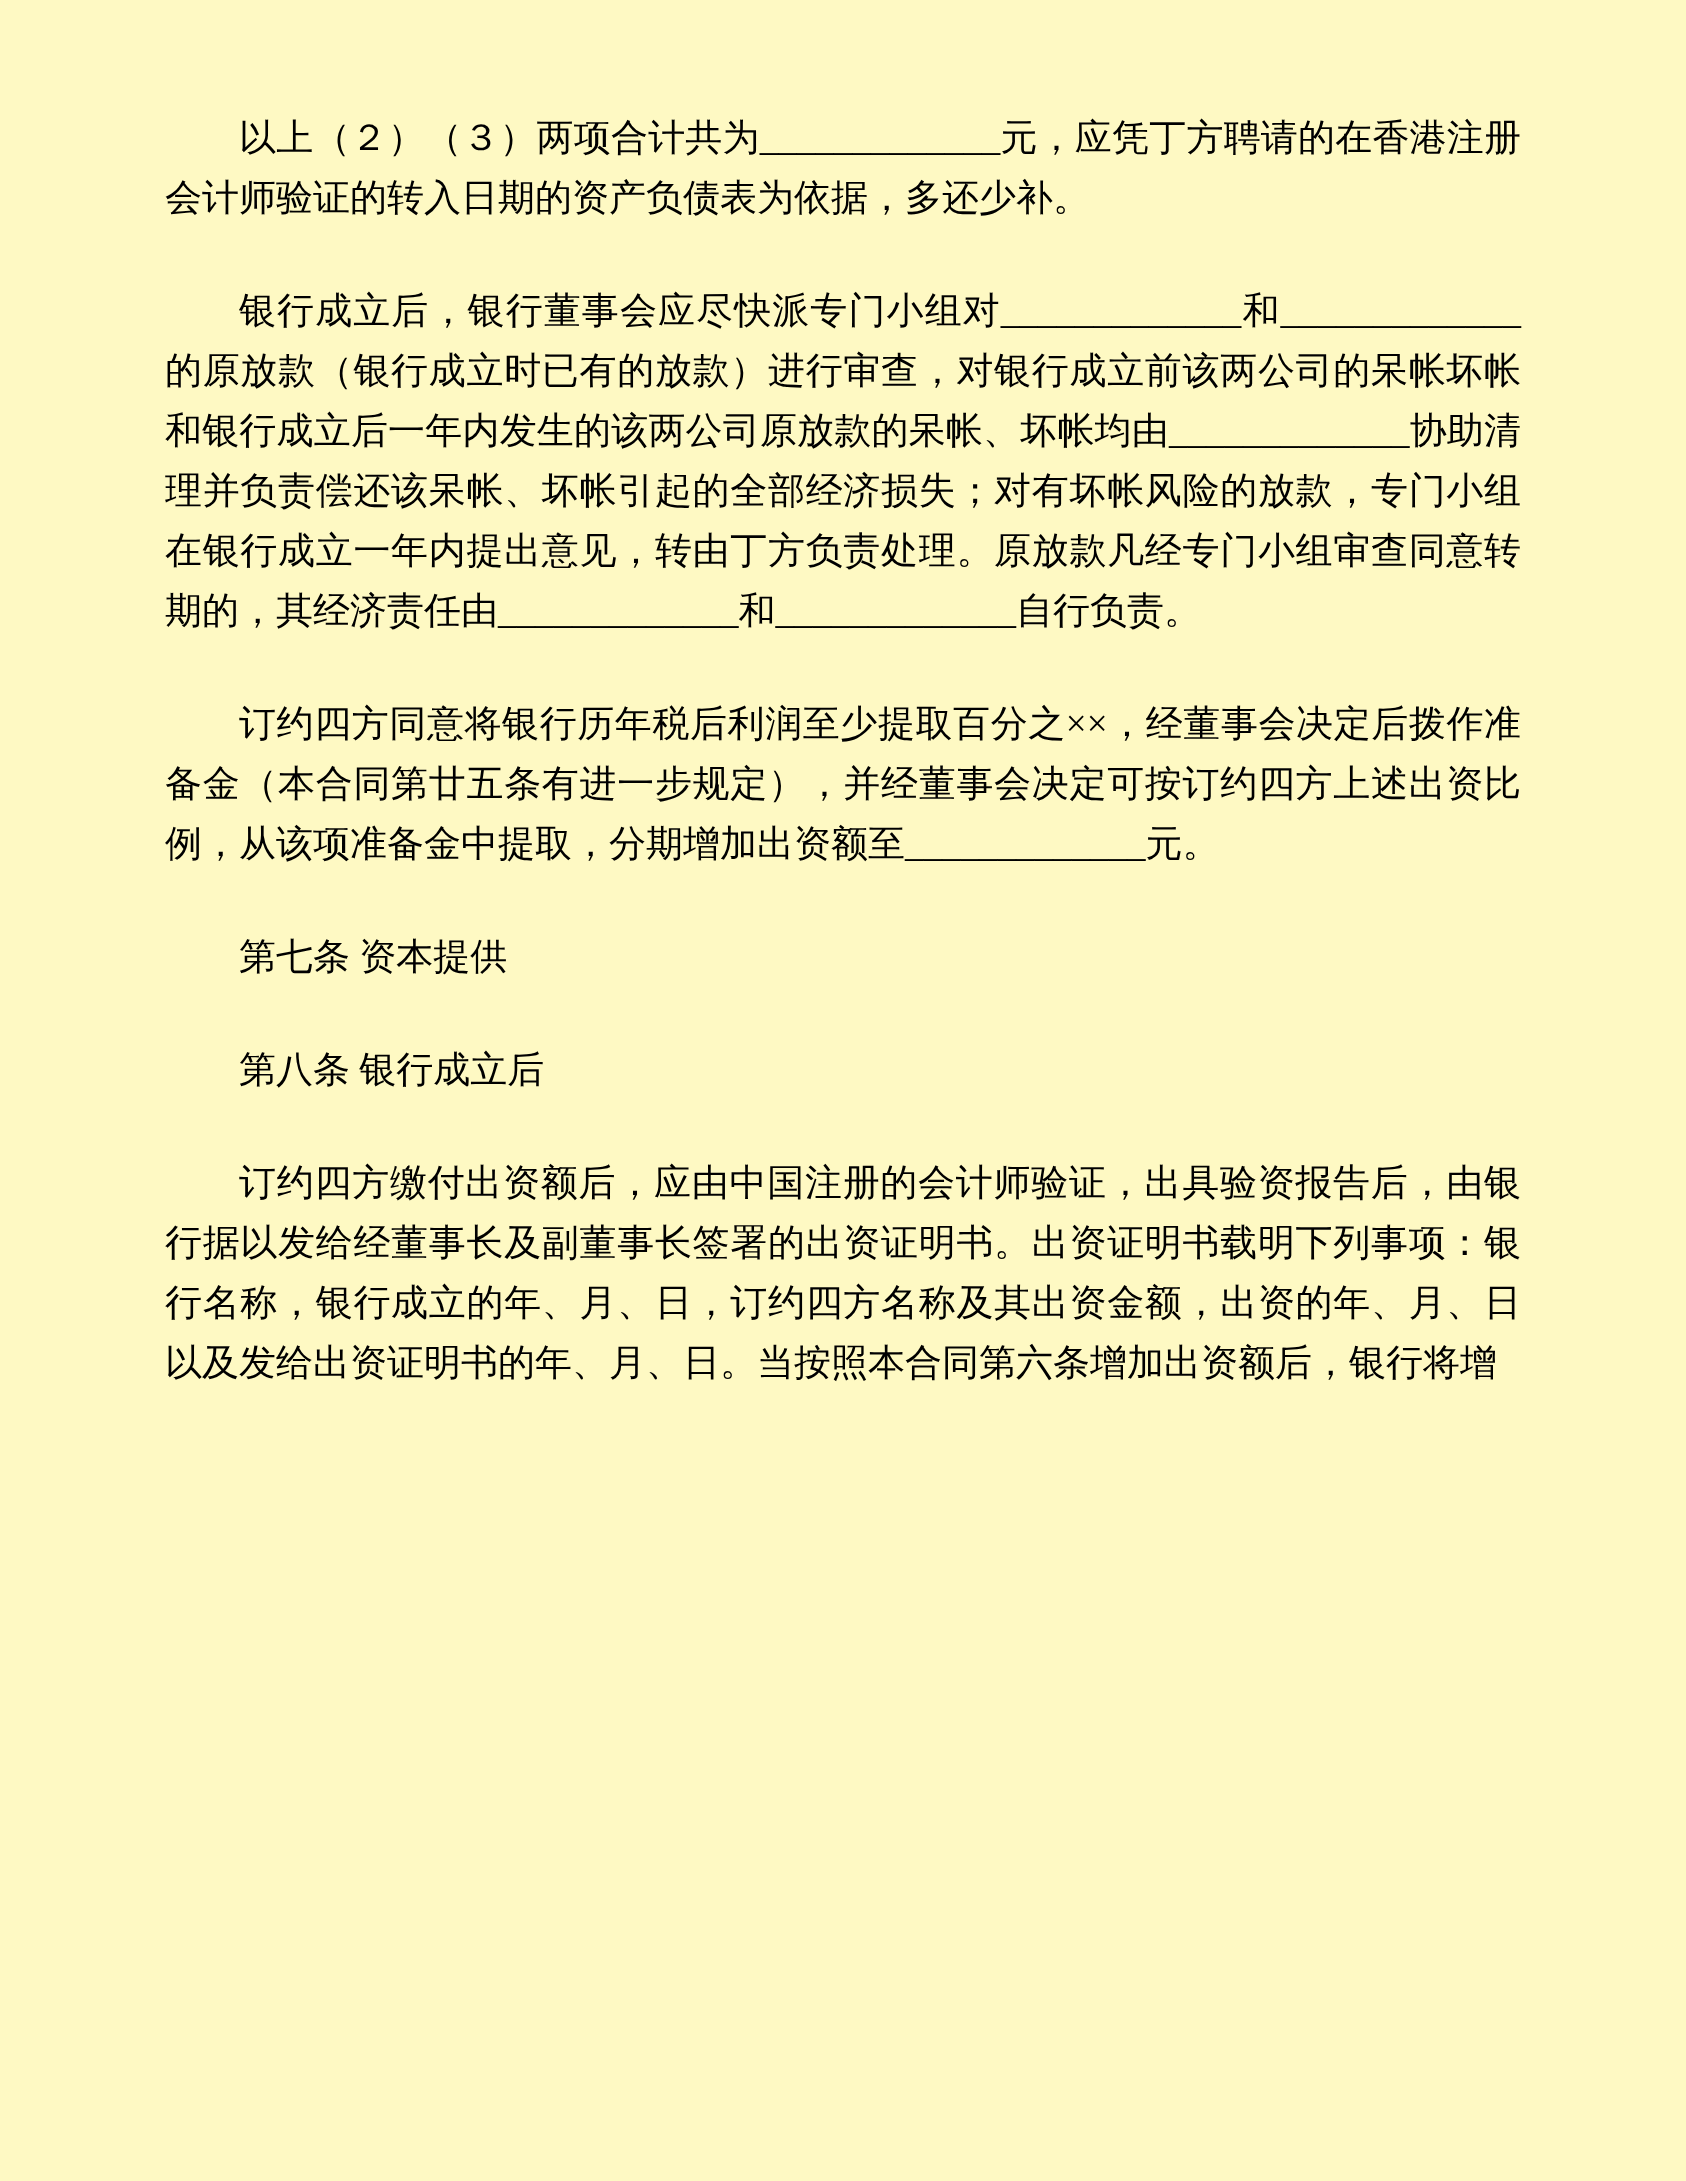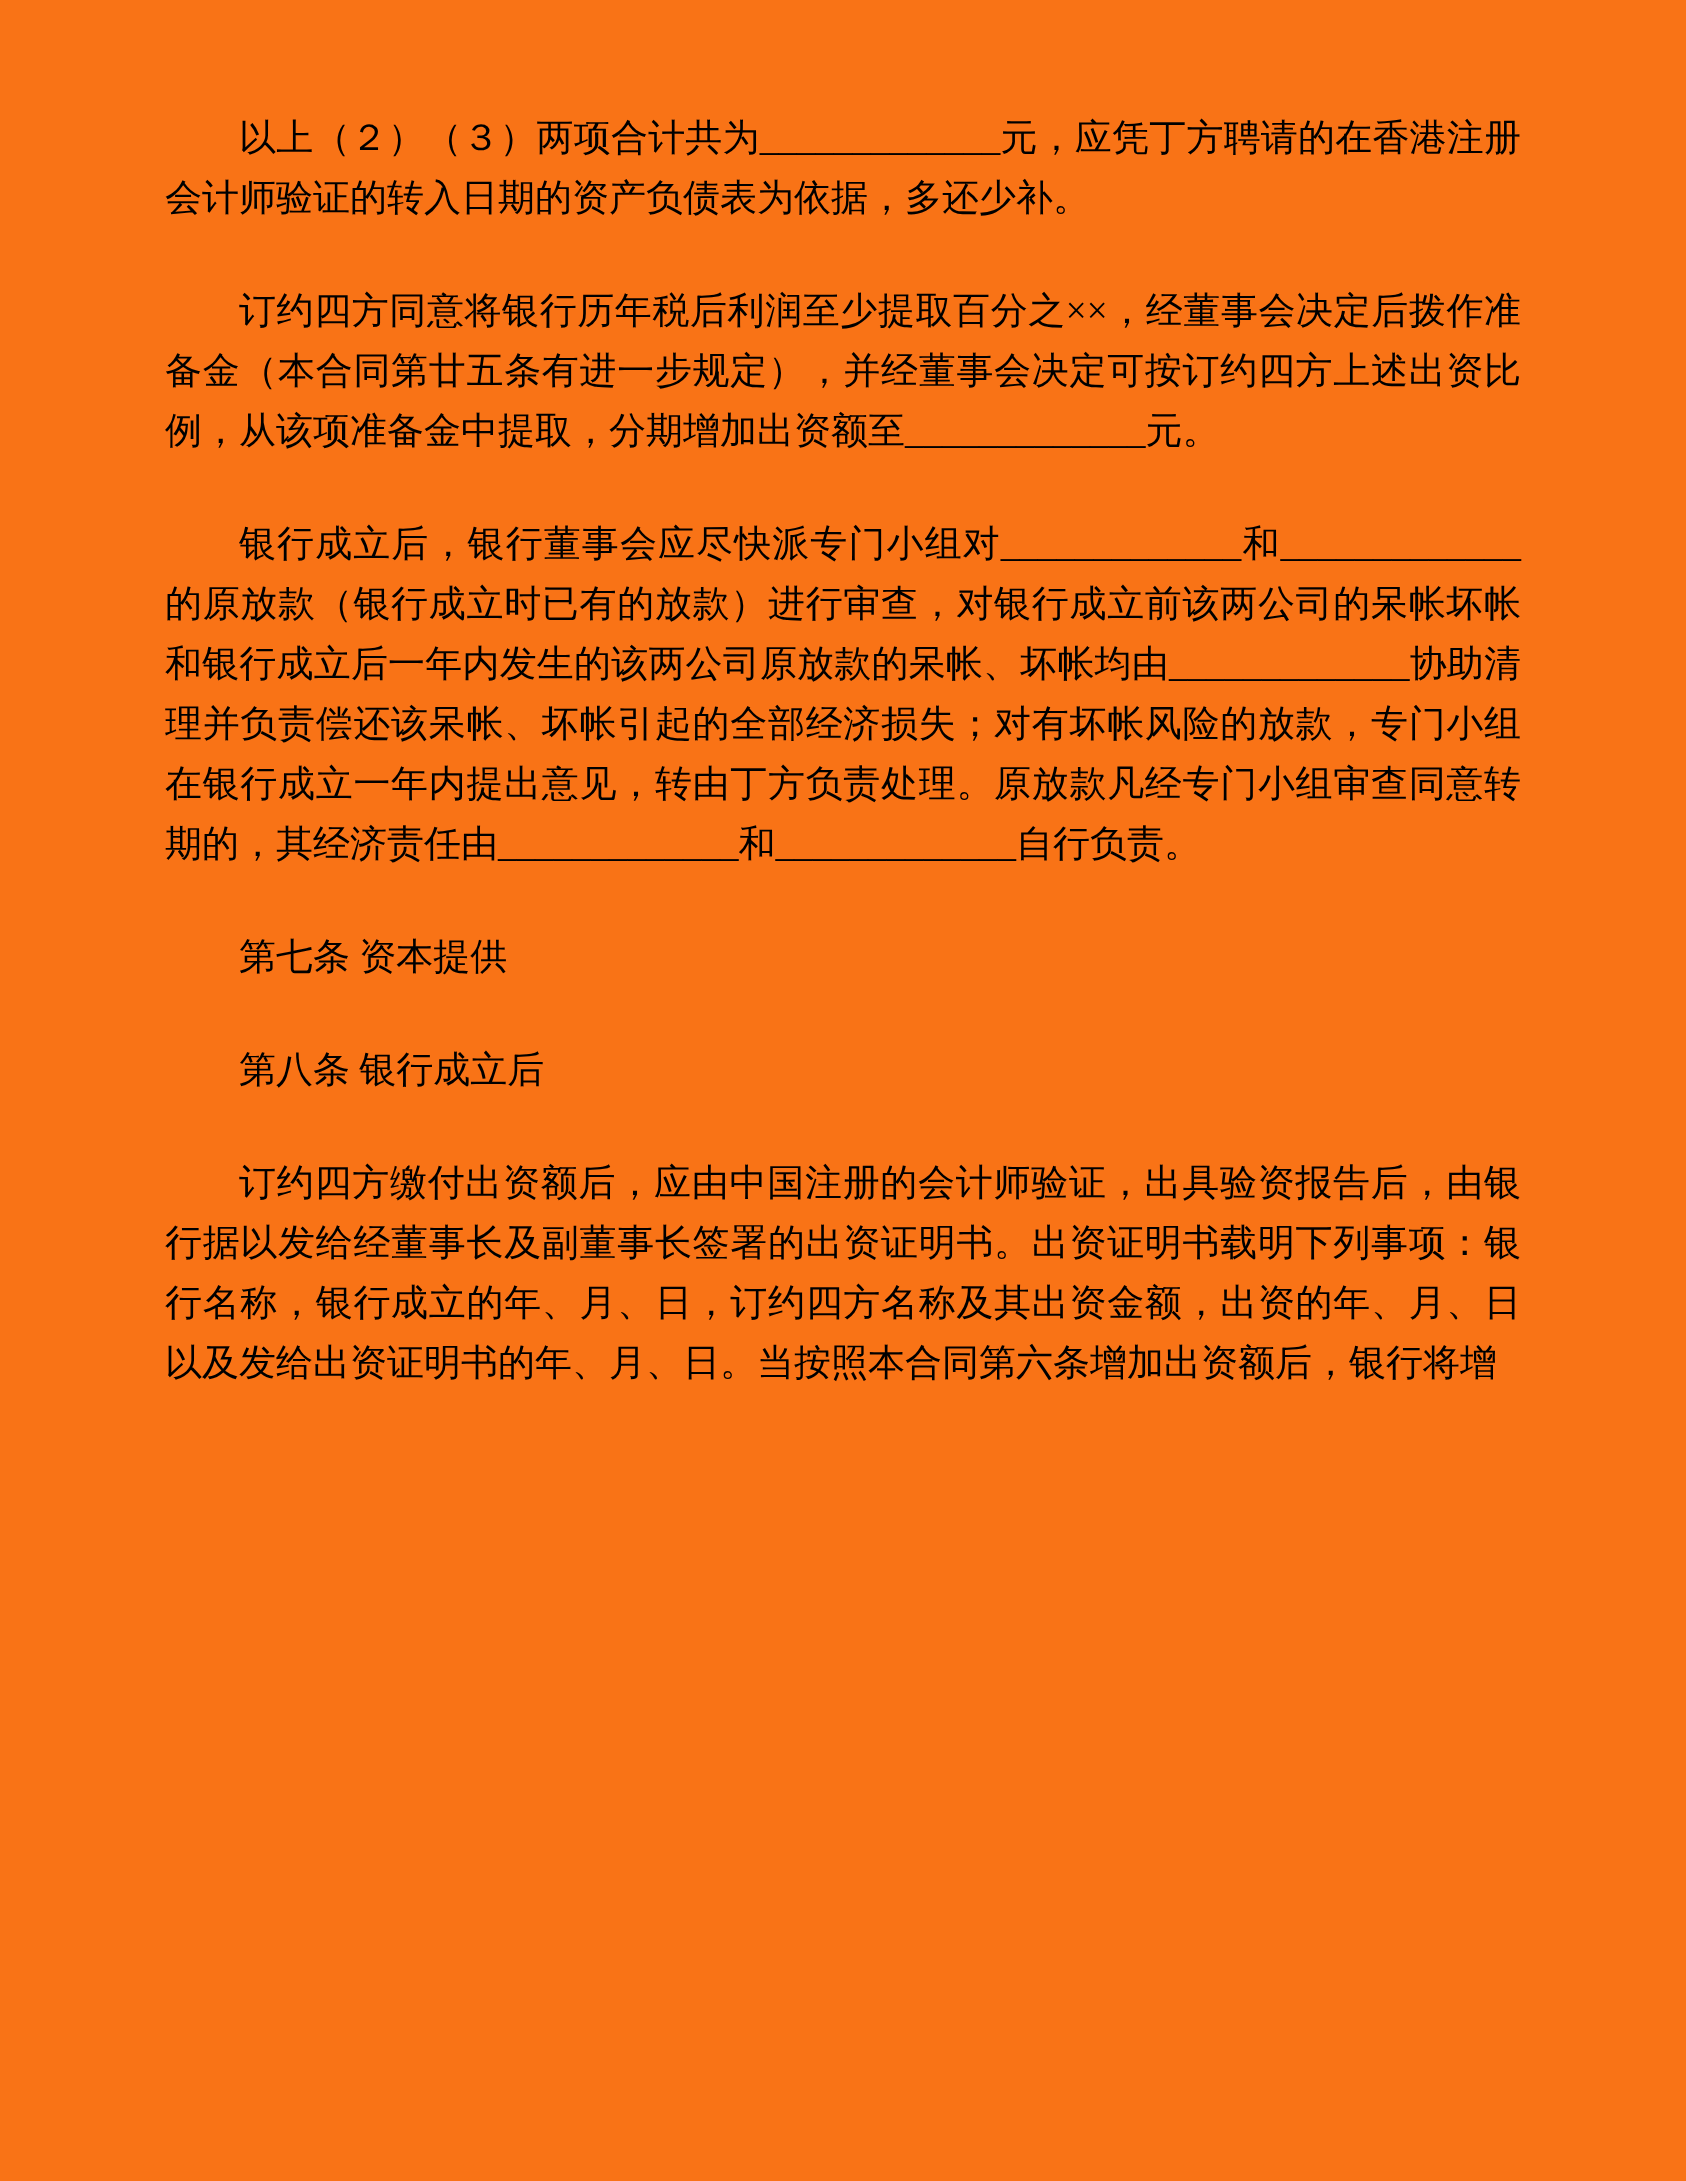--- a/index.html
+++ b/index.html
@@ -11,21 +11,21 @@
     width: 1686px;
     height: 2182px;
     color: #000000;
     font-family: "Liberation Serif", "DejaVu Serif", serif;
     overflow: hidden;
   }
   .page {
     box-sizing: border-box;
     width: 1686px;
     height: 2182px;
-    background: #f97316;
+    background: #fef9c3;
     padding: 108px 165px 0 165px;
   }
   .para {
     font-size: 37px;
     line-height: 60px;
     text-align: justify;
     text-indent: 2em;
     margin: 0 0 53px 0;
     word-break: break-all;
     white-space: pre-wrap;
@@ -39,23 +39,23 @@
     font-family: Liberation Serif, serif;
   }
 </style>
 </head>
 <body>
 
 <div class="page">
 
   <p class="para">以上（２）（３）两项合计共为_____________元，应凭丁方聘请的在香港注册会计师验证的转入日期的资产负债表为依据，多还少补。</p>
 
+  <p class="para">银行成立后，银行董事会应尽快派专门小组对_____________和_____________的原放款（银行成立时已有的放款）进行审查，对银行成立前该两公司的呆帐坏帐和银行成立后一年内发生的该两公司原放款的呆帐、坏帐均由_____________协助清理并负责偿还该呆帐、坏帐引起的全部经济损失；对有坏帐风险的放款，专门小组在银行成立一年内提出意见，转由丁方负责处理。原放款凡经专门小组审查同意转期的，其经济责任由_____________和_____________自行负责。</p>
+
   <p class="para">订约四方同意将银行历年税后利润至少提取百分之××，经董事会决定后拨作准备金（本合同第廿五条有进一步规定），并经董事会决定可按订约四方上述出资比例，从该项准备金中提取，分期增加出资额至_____________元。</p>
-
-  <p class="para">银行成立后，银行董事会应尽快派专门小组对_____________和_____________的原放款（银行成立时已有的放款）进行审查，对银行成立前该两公司的呆帐坏帐和银行成立后一年内发生的该两公司原放款的呆帐、坏帐均由_____________协助清理并负责偿还该呆帐、坏帐引起的全部经济损失；对有坏帐风险的放款，专门小组在银行成立一年内提出意见，转由丁方负责处理。原放款凡经专门小组审查同意转期的，其经济责任由_____________和_____________自行负责。</p>
 
   <p class="heading">第七条 资本提供</p>
 
 
   <p class="heading">第八条 银行成立后</p>
 
   <p class="para">订约四方缴付出资额后，应由中国注册的会计师验证，出具验资报告后，由银行据以发给经董事长及副董事长签署的出资证明书。出资证明书载明下列事项：银行名称，银行成立的年、月、日，订约四方名称及其出资金额，出资的年、月、日以及发给出资证明书的年、月、日。当按照本合同第六条增加出资额后，银行将增</p>
 
 </div>
 

